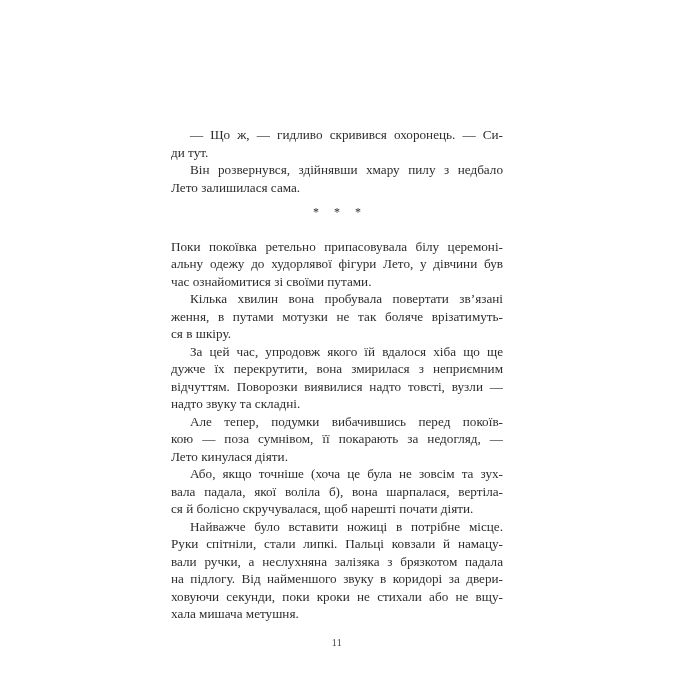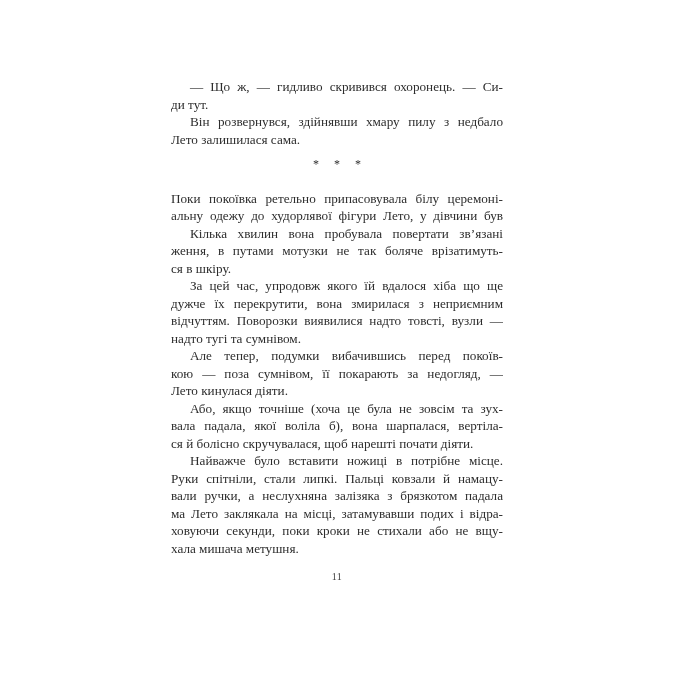--- a/index.html
+++ b/index.html
@@ -11,20 +11,21 @@
     height: 700px;
     position: relative;
     background: #ffffff;
     overflow: hidden;
     font-family: "Liberation Serif", "DejaVu Serif", serif;
   }
   .book-page {
     position: absolute;
     inset: 0;
     background: #ffffff;
+    margin-top: 48px;
   }
   .text-column {
     position: absolute;
     left: 171px;
     top: 78px;
     width: 332px;
     color: #2d2d2d;
     font-size: 13.2px;
     line-height: 17.5px;
   }
@@ -72,46 +73,47 @@
           <div class="line last">ди тут.</div>
         </div>
         <div class="para indent">
           <div class="line">Він розвернувся, здійнявши хмару пилу з недбало</div>
           <div class="line last">Лето залишилася сама.</div>
         </div>
         <div class="separator">* * *</div>
         <div class="para">
           <div class="line">Поки покоївка ретельно припасовувала білу церемоні-</div>
           <div class="line">альну одежу до худорлявої фігури Лето, у дівчини був</div>
+          <div class="line last">час ознайомитися зі своїми путами.</div>
         </div>
         <div class="para indent">
           <div class="line">Кілька хвилин вона пробувала повертати зв’язані</div>
           <div class="line">ження, в путами мотузки не так боляче врізатимуть-</div>
           <div class="line last">ся в шкіру.</div>
         </div>
         <div class="para indent">
           <div class="line">За цей час, упродовж якого їй вдалося хіба що ще</div>
           <div class="line">дужче їх перекрутити, вона змирилася з неприємним</div>
           <div class="line">відчуттям. Поворозки виявилися надто товсті, вузли —</div>
-          <div class="line last">надто тугі та сумнівом.</div>
+          <div class="line last">надто звуку та складні.</div>
         </div>
         <div class="para indent">
           <div class="line">Але тепер, подумки вибачившись перед покоїв-</div>
           <div class="line">кою — поза сумнівом, її покарають за недогляд, —</div>
           <div class="line last">Лето кинулася діяти.</div>
         </div>
         <div class="para indent">
           <div class="line">Або, якщо точніше (хоча це була не зовсім та зух-</div>
           <div class="line">вала падала, якої воліла б), вона шарпалася, вертіла-</div>
           <div class="line last">ся й болісно скручувалася, щоб нарешті почати діяти.</div>
         </div>
         <div class="para indent">
           <div class="line">Найважче було вставити ножиці в потрібне місце.</div>
           <div class="line">Руки спітніли, стали липкі. Пальці ковзали й намацу-</div>
           <div class="line">вали ручки, а неслухняна залізяка з брязкотом падала</div>
-          <div class="line">ма Лето заклякала на місці, затамувавши подих і відра-</div>
+          <div class="line">на підлогу. Від найменшого звуку в коридорі за двери-</div>
           <div class="line">ховуючи секунди, поки кроки не стихали або не вщу-</div>
           <div class="line last">хала мишача метушня.</div>
         </div>
       </div>
     <div class="page-number">11</div>
   </div>
 </div>
 
 </body></html>

